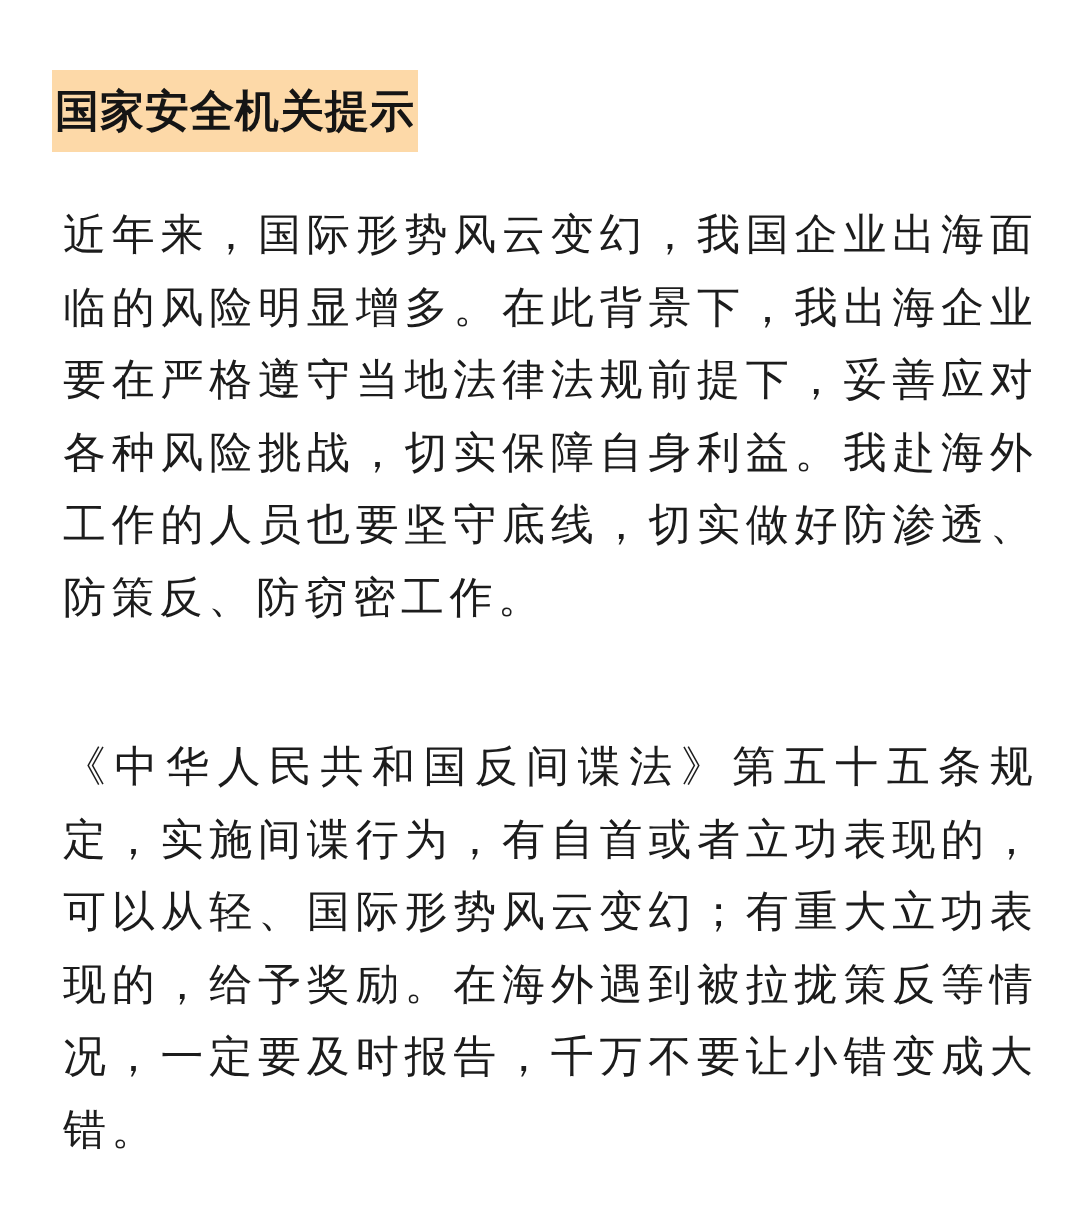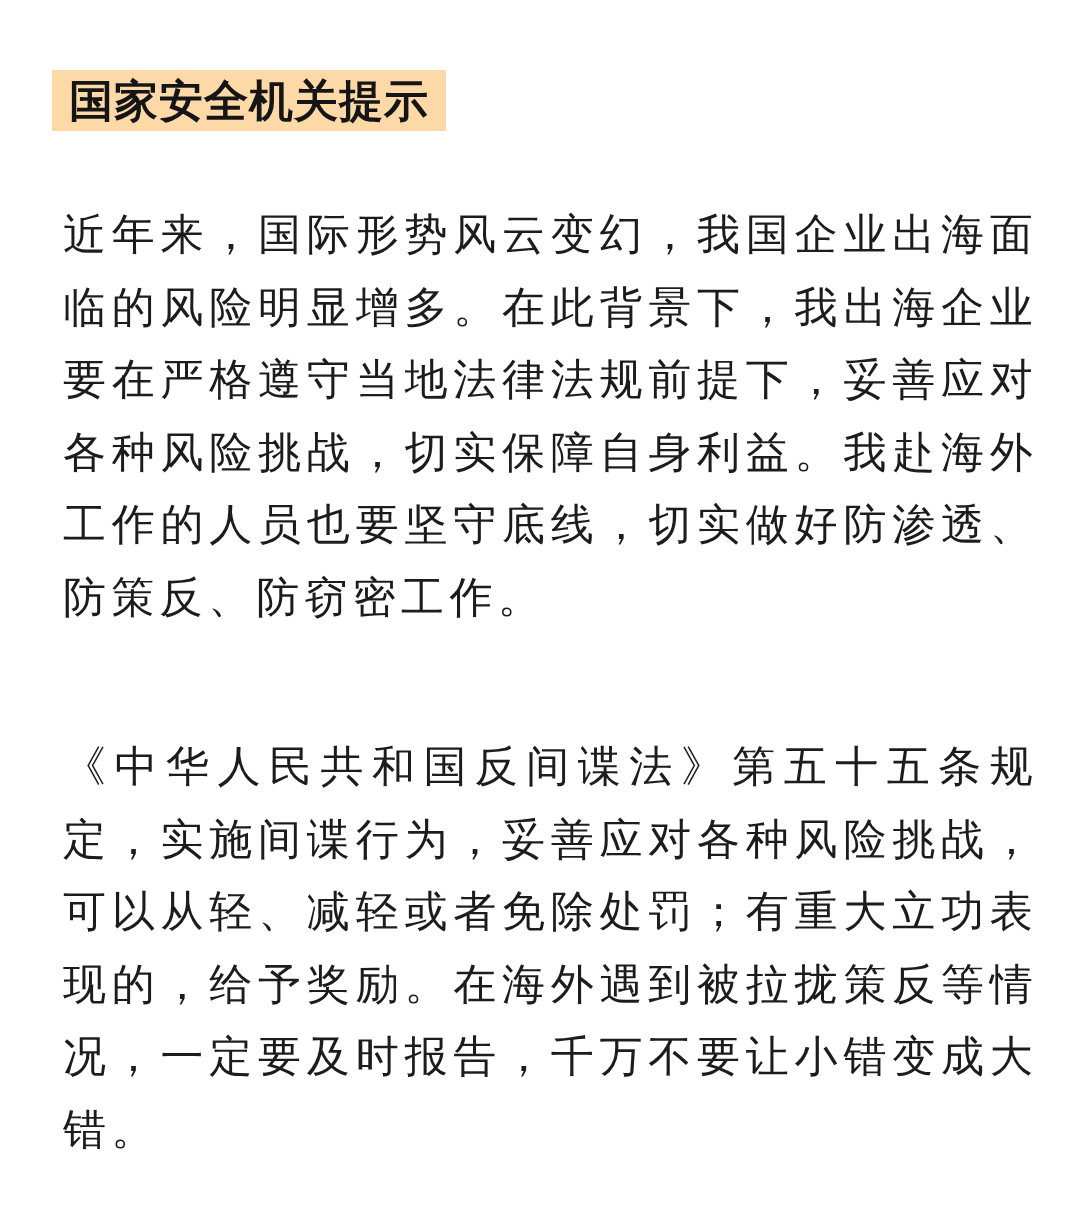--- a/index.html
+++ b/index.html
@@ -18,25 +18,25 @@
     .page {
       position: absolute;
       left: 55px;
       top: 0;
       width: 975px;
     }
     .title-wrap {
       position: absolute;
       top: 70px;
       left: -3px;
-      height: 61px;
+      height: 82px;
       background: #fdd9a8;
       display: flex;
       align-items: center;
-      padding: 0 17px;
+      padding: 0 3px;
     }
     .title {
       font-size: 44px;
       font-weight: bold;
       letter-spacing: 1px;
       line-height: 66px;
       white-space: nowrap;
       color: #151515;
     }
     .para {
@@ -54,14 +54,14 @@
     .para2 { top: 722px; }
   </style>
 </head>
 <body>
 
 <div class="page">
   <div class="title-wrap">
     <h1 class="title" style="margin:0;">国家安全机关提示</h1>
   </div>
   <p class="para para1">近年来，国际形势风云变幻，我国企业出海面临的风险明显增多。在此背景下，我出海企业要在严格遵守当地法律法规前提下，妥善应对各种风险挑战，切实保障自身利益。我赴海外工作的人员也要坚守底线，切实做好防渗透、防策反、防窃密工作。</p>
-  <p class="para para2">《中华人民共和国反间谍法》第五十五条规定，实施间谍行为，妥善应对各种风险挑战，可以从轻、减轻或者免除处罚；有重大立功表现的，给予奖励。在海外遇到被拉拢策反等情况，一定要及时报告，千万不要让小错变成大错。</p>
+  <p class="para para2">《中华人民共和国反间谍法》第五十五条规定，实施间谍行为，有自首或者立功表现的，可以从轻、国际形势风云变幻；有重大立功表现的，给予奖励。在海外遇到被拉拢策反等情况，一定要及时报告，千万不要让小错变成大错。</p>
 </div>
 
 </body></html>

